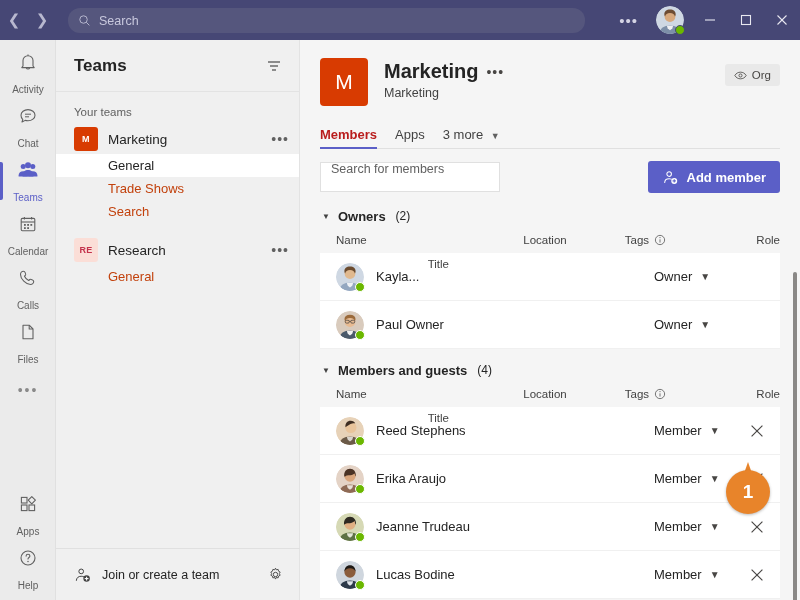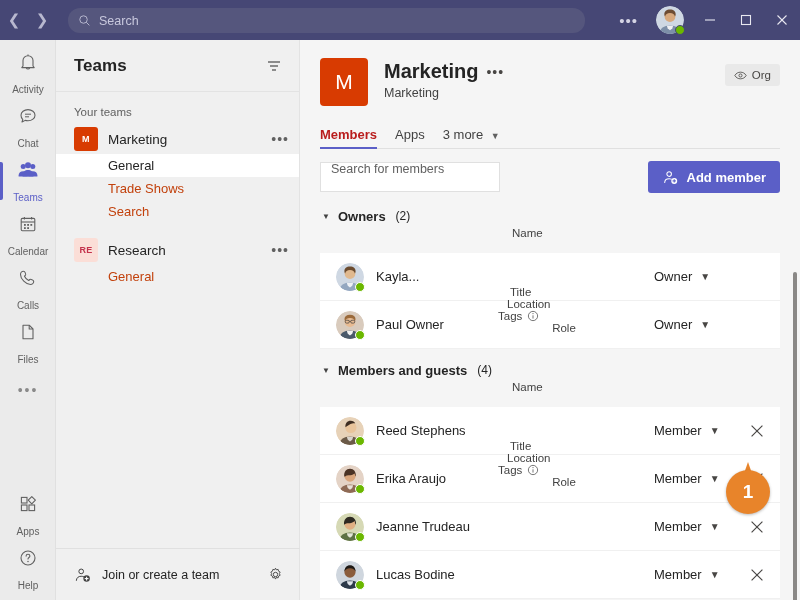--- a/index.html
+++ b/index.html
@@ -153,21 +153,21 @@
   }
 
   .list-area { position: relative; margin: 12px 20px 0 20px; }
   .group-head {
     display: flex; align-items: center; gap: 8px; height: 22px; padding-left: 2px;
   }
   .caret { font-size: 8px; color: #424242; }
   .group-title { font-size: 13px; font-weight: bold; color: #242424; }
   .group-count { font-size: 12px; color: #242424; margin-left: 2px; }
 
-  .col-head { display: flex; align-items: center; height: 26px; padding-left: 16px; font-size: 11.5px; color: #424242; flex-direction: column; }
+  .col-head { display: flex; align-items: center; height: 26px; padding-left: 16px; font-size: 11.5px; color: #424242; }
   .c-name { width: 92px; }
   .c-title { width: 96px; margin-top: 47px; }
   .c-loc { width: 102px; }
   .c-tags { width: 120px; display: flex; align-items: center; gap: 5px; }
   .c-role { flex: 1; text-align: left; padding-left: 12px; }
 
   .member-row {
     background: #fff; height: 48px; display: flex; align-items: center;
     border-bottom: 1px solid #f0f0f0; padding-left: 16px; padding-right: 12px;
   }

